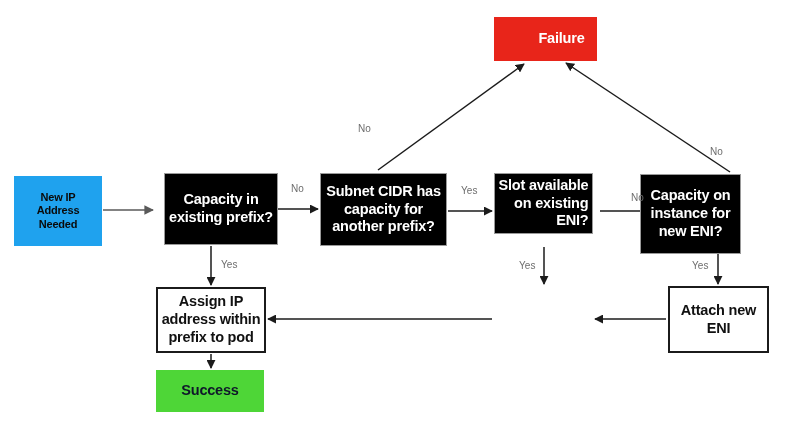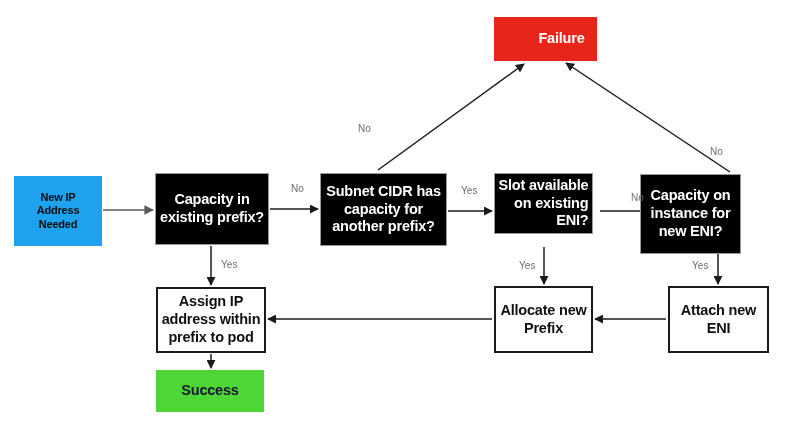--- a/index.html
+++ b/index.html
@@ -112,43 +112,41 @@
 
     <line x1="492" y1="319" x2="268" y2="319" stroke="#1b1b1b" stroke-width="1.5" marker-end="url(#arrow)"></line>
 
     <line x1="211" y1="354" x2="211" y2="368" stroke="#1b1b1b" stroke-width="1.5" marker-end="url(#arrow)"></line>
   </svg>
 
   <div class="node start" style="left:14px; top:176px; width:88px; height:70px;">New IP
 Address
 Needed</div>
 
-  <div class="node decision" style="left:155px; top:173px; width:114px; height:72px;">Capacity in
+  <div class="node decision" style="left:164px; top:173px; width:114px; height:72px;">Capacity in
 existing prefix?</div>
 
   <div class="node decision" style="left:320px; top:173px; width:127px; height:73px;">Subnet CIDR has
 capacity for
 another prefix?</div>
 
   <div class="node decision" style="left:494px; top:173px; width:99px; height:61px;text-align:right;">Slot available
 on existing
 ENI?</div>
 
   <div class="node decision" style="left:640px; top:174px; width:101px; height:80px;">Capacity on
 instance for
 new ENI?</div>
 
   <div class="node failure" style="left:494px; top:17px; width:103px; height:44px;">Failure</div>
 
   <div class="node process" style="left:156px; top:287px; width:110px; height:66px;">Assign IP
 address within
 prefix to pod</div>
 
-  <div class="node process" style="left:494px; top:286px; width:99px; height:67px;">Allocate new
-Prefix</div>
 
   <div class="node process" style="left:668px; top:286px; width:101px; height:67px;">Attach new
 ENI</div>
 
   <div class="node success" style="left:156px; top:370px; width:108px; height:42px;">Success</div>
 
   <div class="edge-label" style="left:291px; top:183px;">No</div>
 
   <div class="edge-label" style="left:221px; top:259px;">Yes</div>
 

